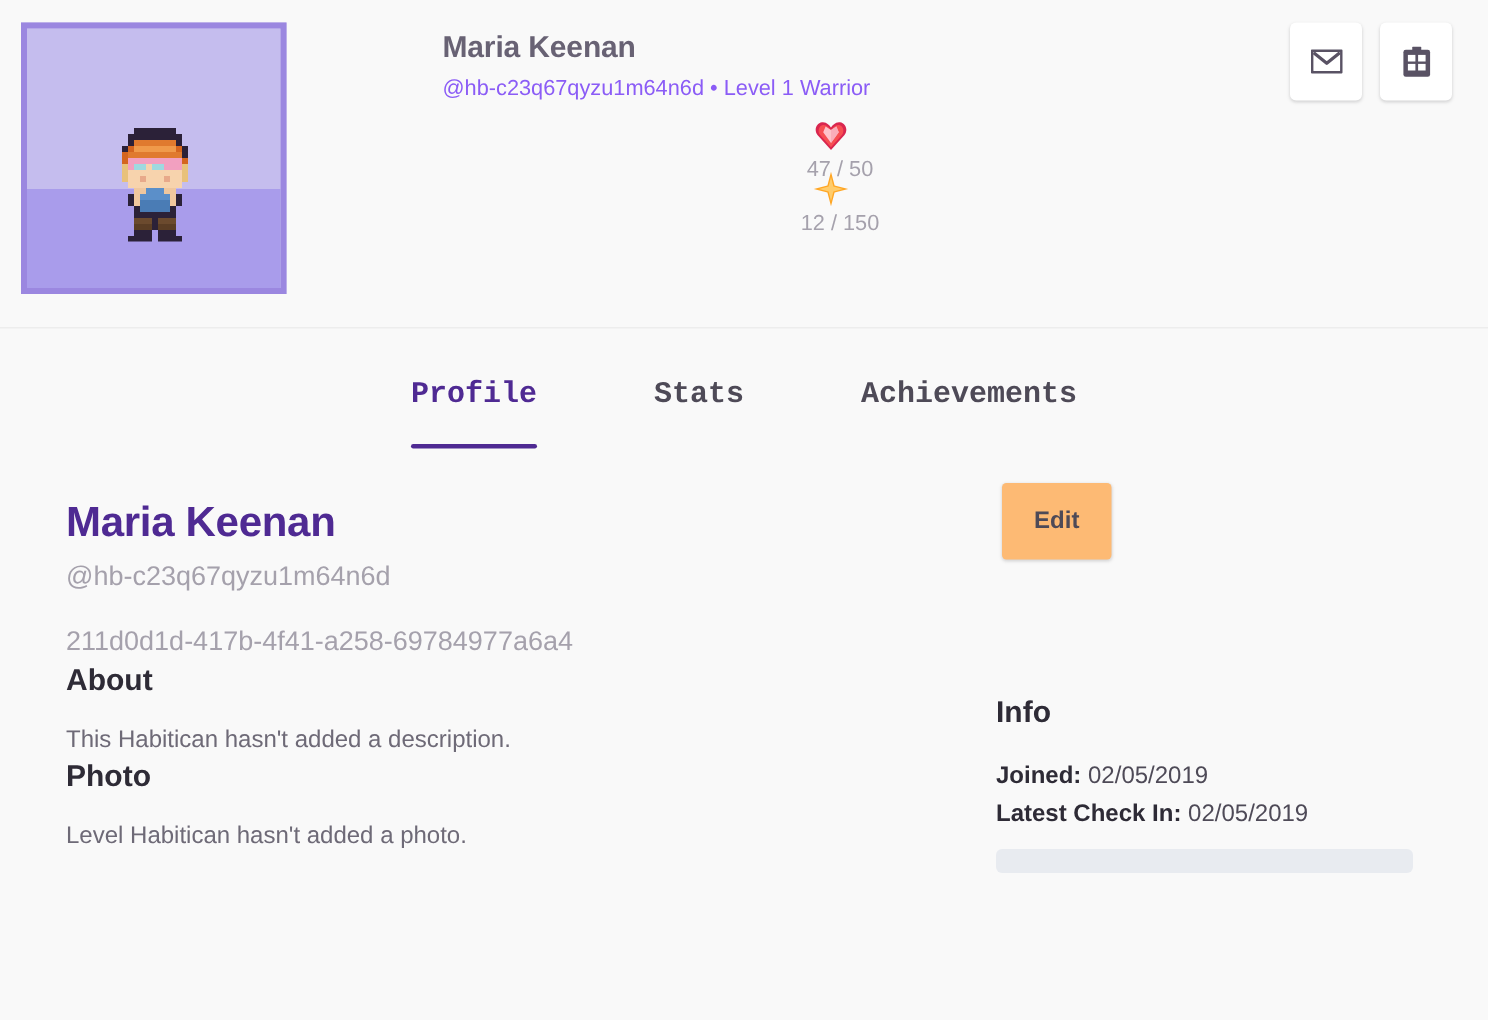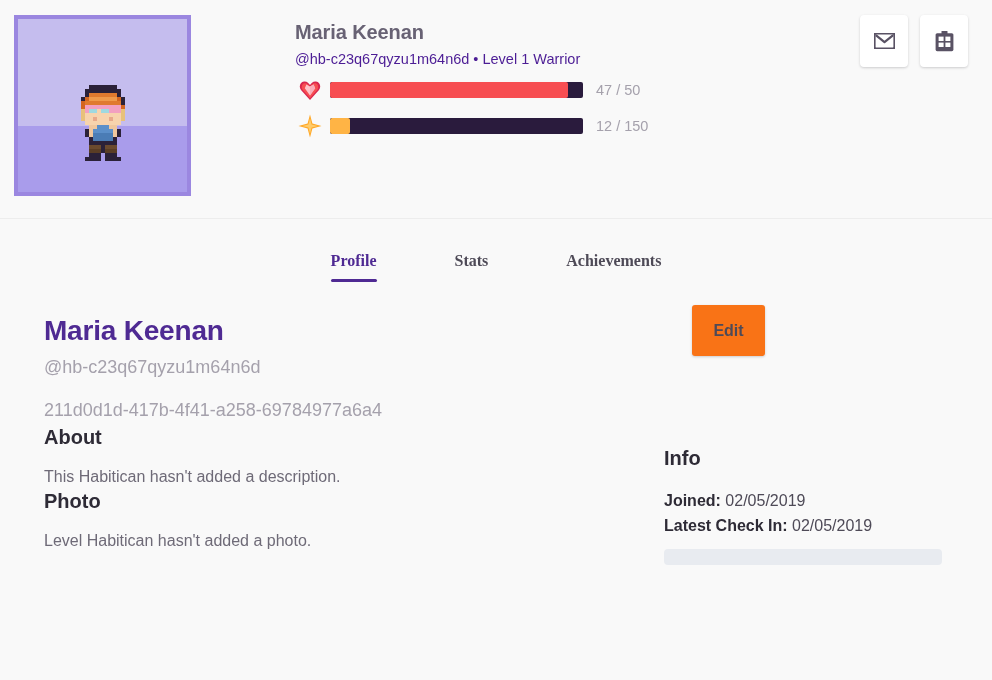--- a/index.html
+++ b/index.html
@@ -65,29 +65,30 @@
   #header-display-name {
     font-size: 20px;
     font-weight: bold;
     color: #686274;
     letter-spacing: -0.1px;
     line-height: 28px;
   }
   #header-subline {
     margin-top: 3px;
     font-size: 14.5px;
-    color: #4c1d95;
+    color: #8b5cf6;
     line-height: 20px;
   }
 
   .bar-row {
     display: flex;
     align-items: center;
     height: 30px;
     margin-top: 6px;
+    flex-direction: column;
   }
   .bar-icon {
     width: 30px;
     flex: 0 0 30px;
     display: flex;
     align-items: center;
     justify-content: center;
   }
   .bar-track {
     position: relative;
@@ -136,28 +137,28 @@
 
   
   #profile-tabs {
     display: flex;
     justify-content: center;
     gap: 78px;
     padding-top: 33px;
   }
   .tab-item {
     position: relative;
-    font-size: 16px;
+    font-size: 20px;
     font-weight: bold;
     color: #4e4a57;
-    padding-bottom: 12px;
+    padding-bottom: 24px;
     cursor: pointer;
     background: none;
     border: none;
-    font-family: Liberation Serif, serif;
+    font-family: Liberation Mono, monospace;
   }
   .tab-item.is-active { color: #4f2a93; }
   .tab-item.is-active::after {
     content: "";
     position: absolute;
     left: 0; right: 0; bottom: 0;
     height: 3px;
     background: #4f2a93;
     border-radius: 2px;
   }
@@ -194,25 +195,25 @@
   }
   .section-text {
     font-size: 16px;
     color: #6e6a77;
     margin-top: 16px;
     line-height: 22px;
   }
 
   #edit-button {
     position: absolute;
-    left: 28px;
+    left: 4px;
     top: -9px;
     width: 73px;
     height: 51px;
-    background: #f97316;
+    background: #fdba74;
     border: none;
     border-radius: 3px;
     box-shadow: 0 1px 3px rgba(26,24,29,0.12), 0 1px 2px rgba(26,24,29,0.08);
     font-family: inherit;
     font-size: 16px;
     font-weight: bold;
     color: #4e4a57;
     cursor: pointer;
   }
 

